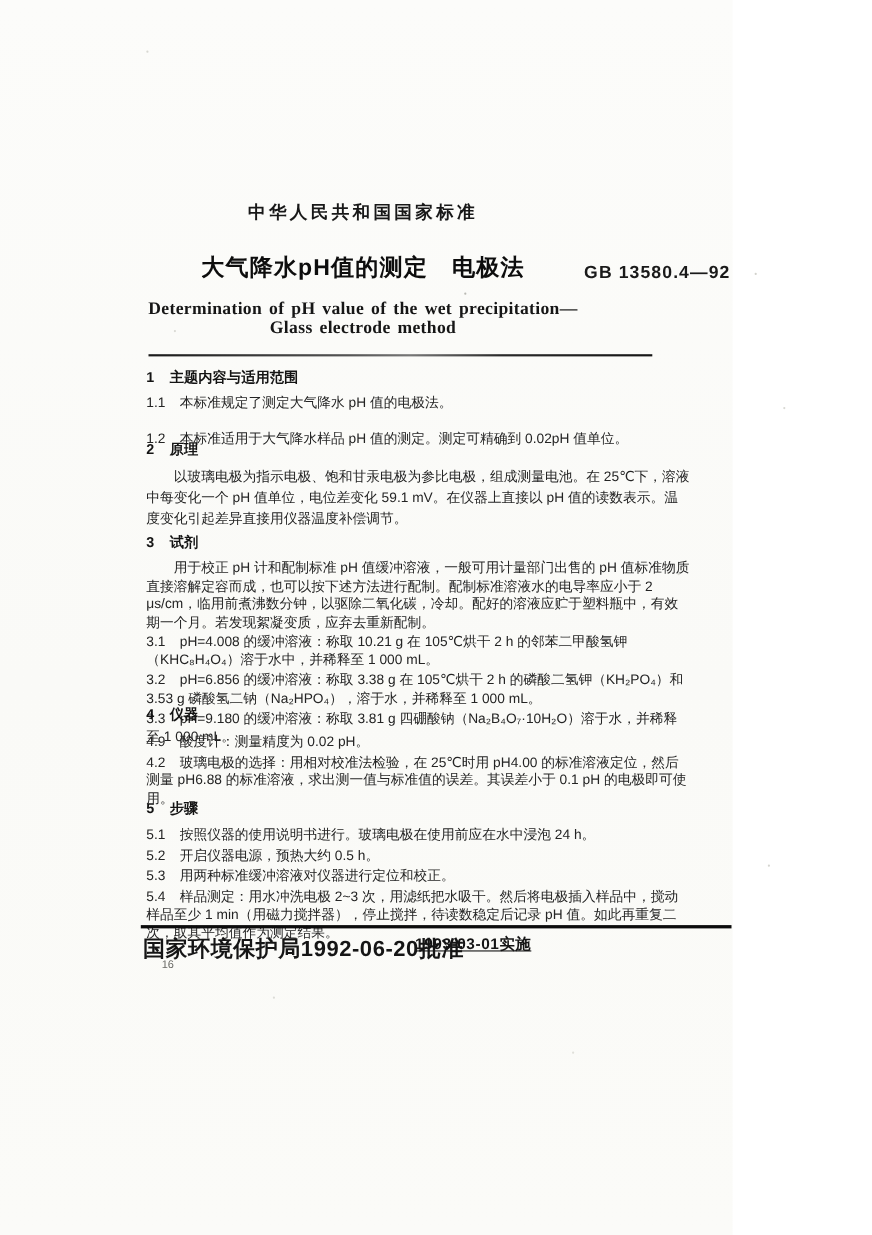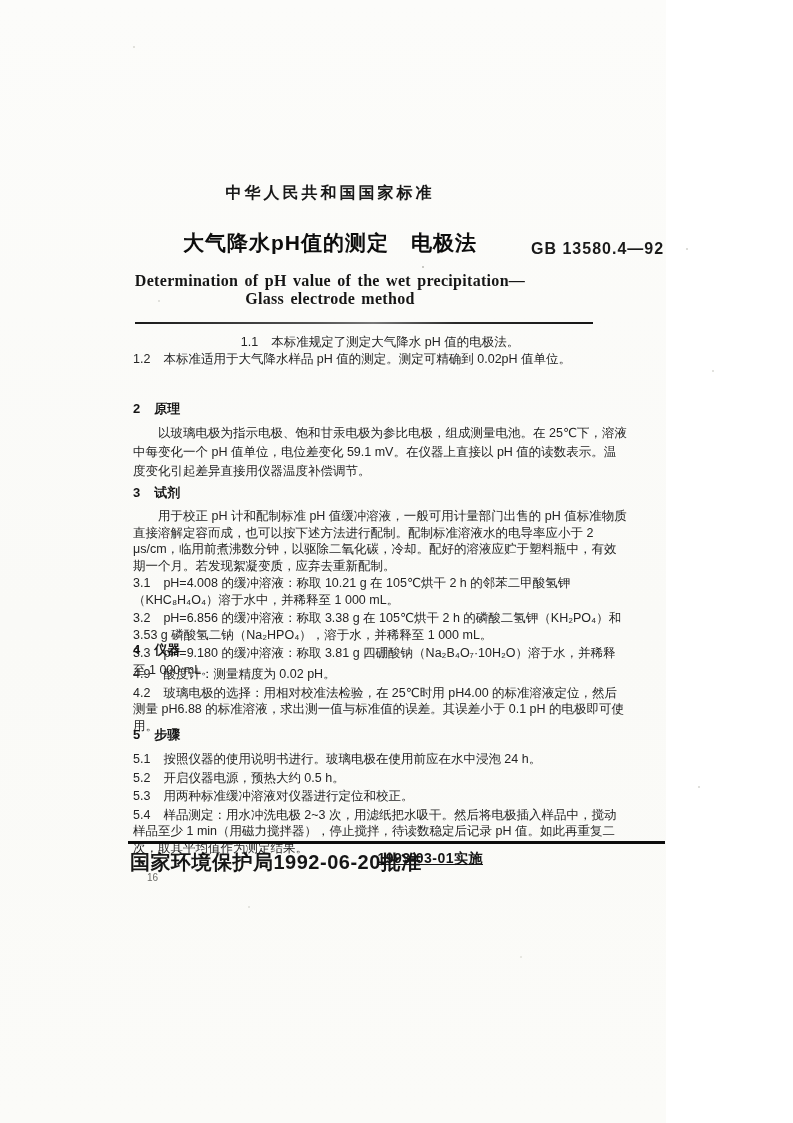--- a/index.html
+++ b/index.html
@@ -59,21 +59,21 @@
   .intro {
     font-size: 12.5px; color: #242424;
     margin: 0; text-indent: 2em;
   }
   .intro.lh19 { line-height: 19px; margin-bottom: 0; }
   .intro.lh16 { line-height: 16.5px; margin-bottom: 1px; }
   .clause {
     font-size: 12.5px; color: #242424;
     line-height: 16.5px; margin: 0 0 2px 0;
   }
-  .clause.sp4 { margin-bottom: 0; text-align: center; }
+  .clause.sp4 { margin-bottom: 16px; }
   .clause .no { margin-right: 13px; font-weight: normal; }
   
   .foot-rule {
     position: absolute; left: 128px; top: 841px; width: 537px; height: 3px;
     background: #0c0c0c;
   }
   .approval {
     position: absolute; left: 130px; top: 849px;
     font-size: 20px; font-weight: bold; color: #151515; letter-spacing: 0.5px;
   }
@@ -109,20 +109,23 @@
   <div class="org-title">中华人民共和国国家标准</div>
   <div class="doc-title">大气降水pH值的测定　电极法</div>
   <div class="std-no">GB 13580.4—92</div>
   <div class="en-title en-line1">Determination of pH value of the wet precipitation—</div>
   <div class="en-title en-line2">Glass electrode method</div>
   <div class="head-rule"></div>
 
   <div class="body-anchor">
 
     <div class="sec sec-1">
+      <div class="sec-h">
+        <span class="no">1</span><span>主题内容与适用范围</span>
+      </div>
       <div class="clause sp4">
         <span class="no">1.1</span><span>本标准规定了测定大气降水 pH 值的电极法。</span>
       </div>
       <div class="clause">
         <span class="no">1.2</span><span>本标准适用于大气降水样品 pH 值的测定。测定可精确到 0.02pH 值单位。</span>
       </div>
     </div>
 
     <div class="sec sec-2">
       <div class="sec-h">

